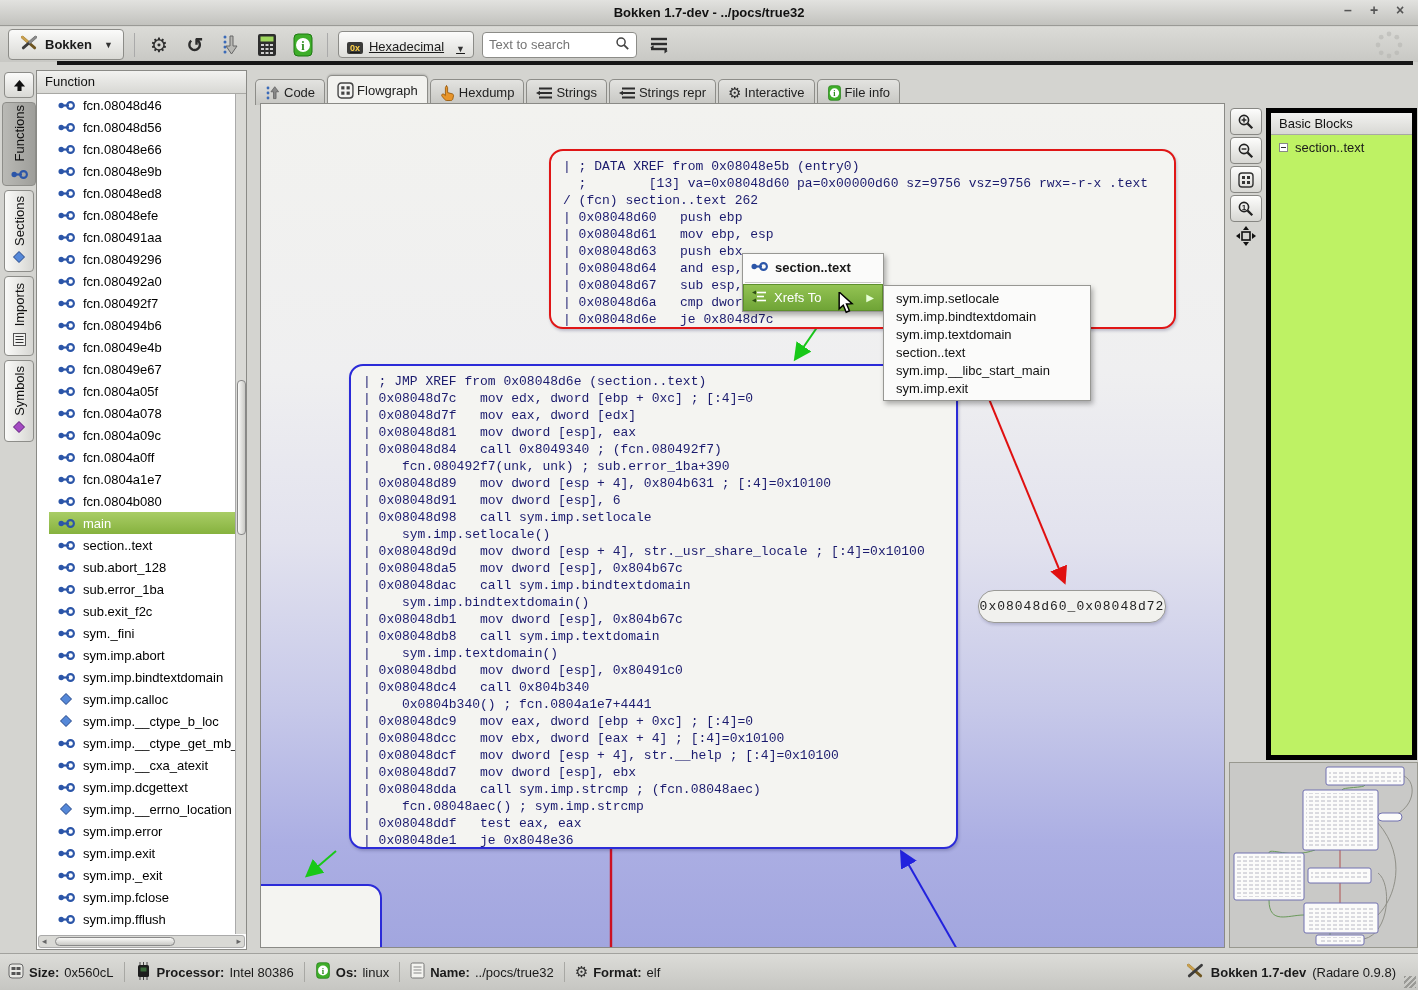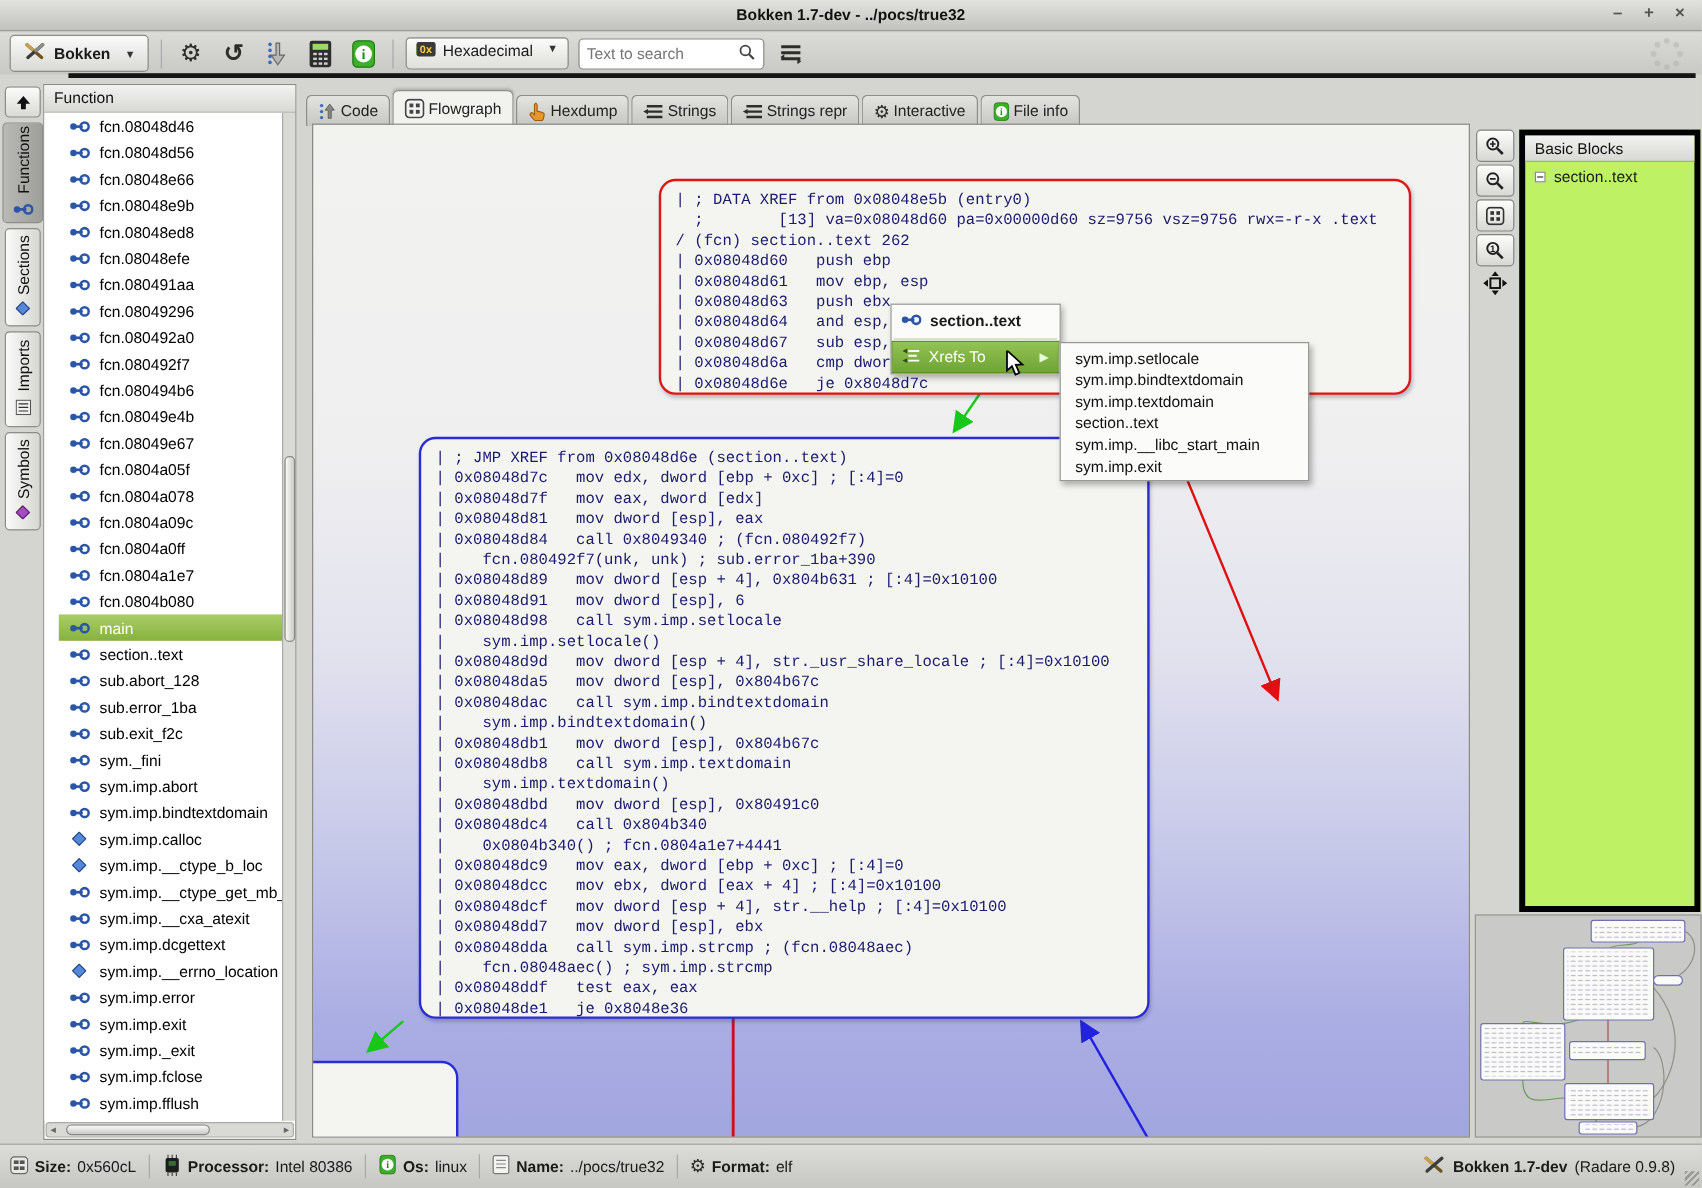--- a/index.html
+++ b/index.html
@@ -18,22 +18,22 @@
   
   #toolbar { position:absolute; left:0; top:27px; width:1418px; height:35px;
     background:linear-gradient(#dbdbd7,#c8c8c4); display:flex; align-items:center; gap:8px; padding:16px 8px; }
   #bokken-btn { display:flex; align-items:center; gap:6px; padding:4px 10px;
     background:linear-gradient(#fbfbfa,#d9d9d5); border:1px solid #8c8c88; border-radius:4px; }
   #bokken-btn b { font-size:13px; }
   .tb-sep { width:1px; height:24px; background:#aaa; margin:0 2px; }
   .tb-ico { width:28px; height:26px; display:flex; align-items:center; justify-content:center; }
   .gear-glyph { font-size:20px; color:#2d2d2d; }
   .undo-glyph { font-size:20px; font-weight:bold; color:#2d2d2d; }
-  #base-combo { display:flex; align-items:flex-start; gap:6px; padding:3px 8px;
-    background:linear-gradient(#fcfcfb,#dededa); border:1px solid #8c8c88; border-radius:4px; height:27px; }
+  #base-combo { display:flex; align-items:flex-end; gap:6px; padding:3px 8px;
+    background:linear-gradient(#fcfcfb,#dededa); border:1px solid #8c8c88; border-radius:4px; height:27px;text-decoration:underline; }
   #base-combo .badge { background:#3a3a38; color:#ffd24a; font-size:9px; font-weight:bold;
     padding:1px 3px; border-radius:2px; }
   .dd-arrow { font-size:9px; color:#333; margin-left:6px; }
   #search-box { display:flex; align-items:center; background:#fff; border:1px solid #8c8c88;
     border-radius:4px; height:26px; width:155px; padding:0 6px; }
   #search-box input { border:none; outline:none; flex:1; font-size:13px; color:#777;
     font-family:"Liberation Sans",sans-serif; background:transparent; min-width:0; }
   #dark-strip { position:absolute; left:57px; top:61px; width:1356px; height:4px; background:#161616; }
   #throbber { position:absolute; left:1374px; top:30px; width:30px; height:30px; opacity:.55; }
 
@@ -801,20 +801,21 @@
 | 0x08048dc9   mov eax, dword [ebp + 0xc] ; [:4]=0
 | 0x08048dcc   mov ebx, dword [eax + 4] ; [:4]=0x10100
 | 0x08048dcf   mov dword [esp + 4], str.__help ; [:4]=0x10100
 | 0x08048dd7   mov dword [esp], ebx
 | 0x08048dda   call sym.imp.strcmp ; (fcn.08048aec)
 |    fcn.08048aec() ; sym.imp.strcmp
 | 0x08048ddf   test eax, eax
 | 0x08048de1   je 0x8048e36</pre>
   </div>
   <div id="stub-block"></div>
+  <div id="edge-label">0x08048d60_0x08048d72</div>
 
   <div id="ctx-menu">
     <div id="ctx-head">
       <span>
         <svg width="17" height="11" viewBox="0 0 17 11">
             <circle cx="3.2" cy="5.5" r="2.7" fill="#2b55a8"></circle>
             <rect x="4" y="4.4" width="7" height="2.2" fill="#2b55a8"></rect>
             <circle cx="12.5" cy="5.5" r="3.4" fill="none" stroke="#2b55a8" stroke-width="2.1"></circle>
           </svg>
       </span>

